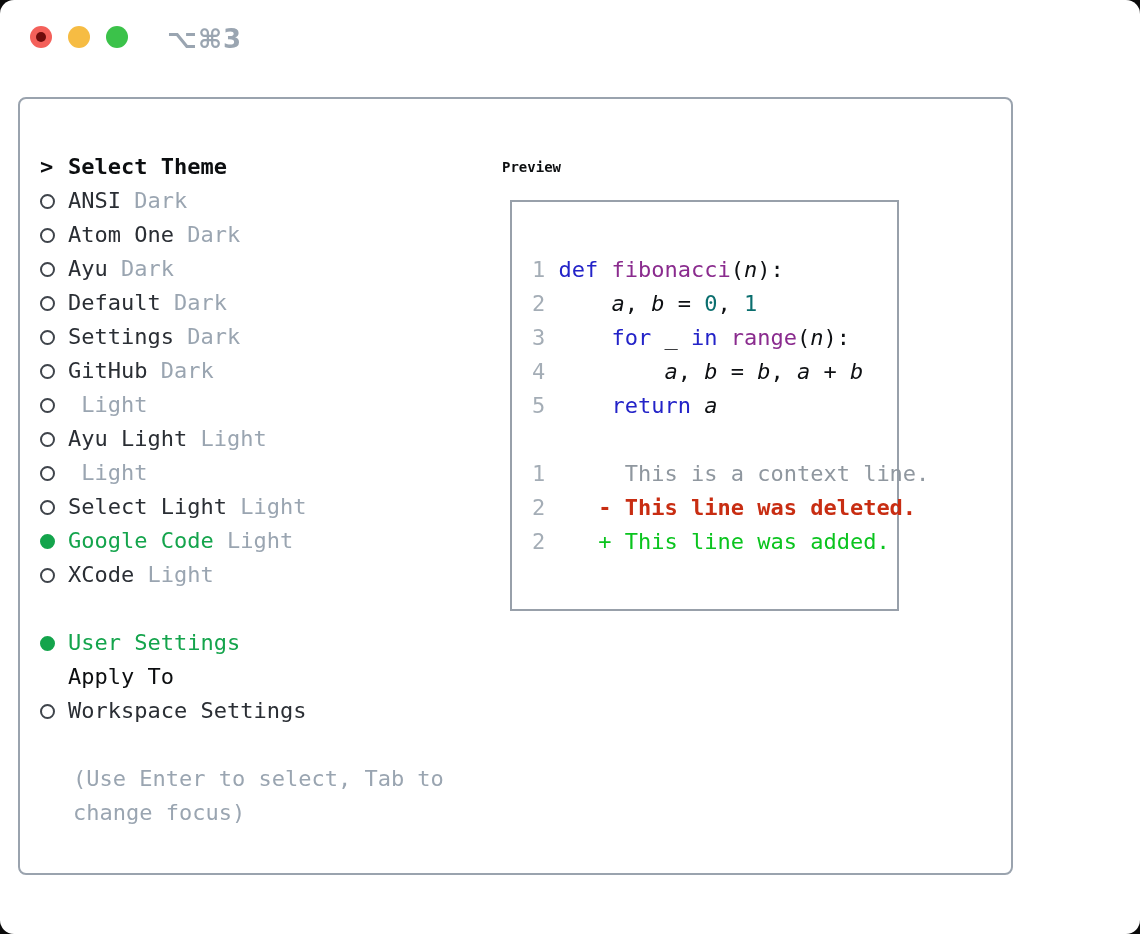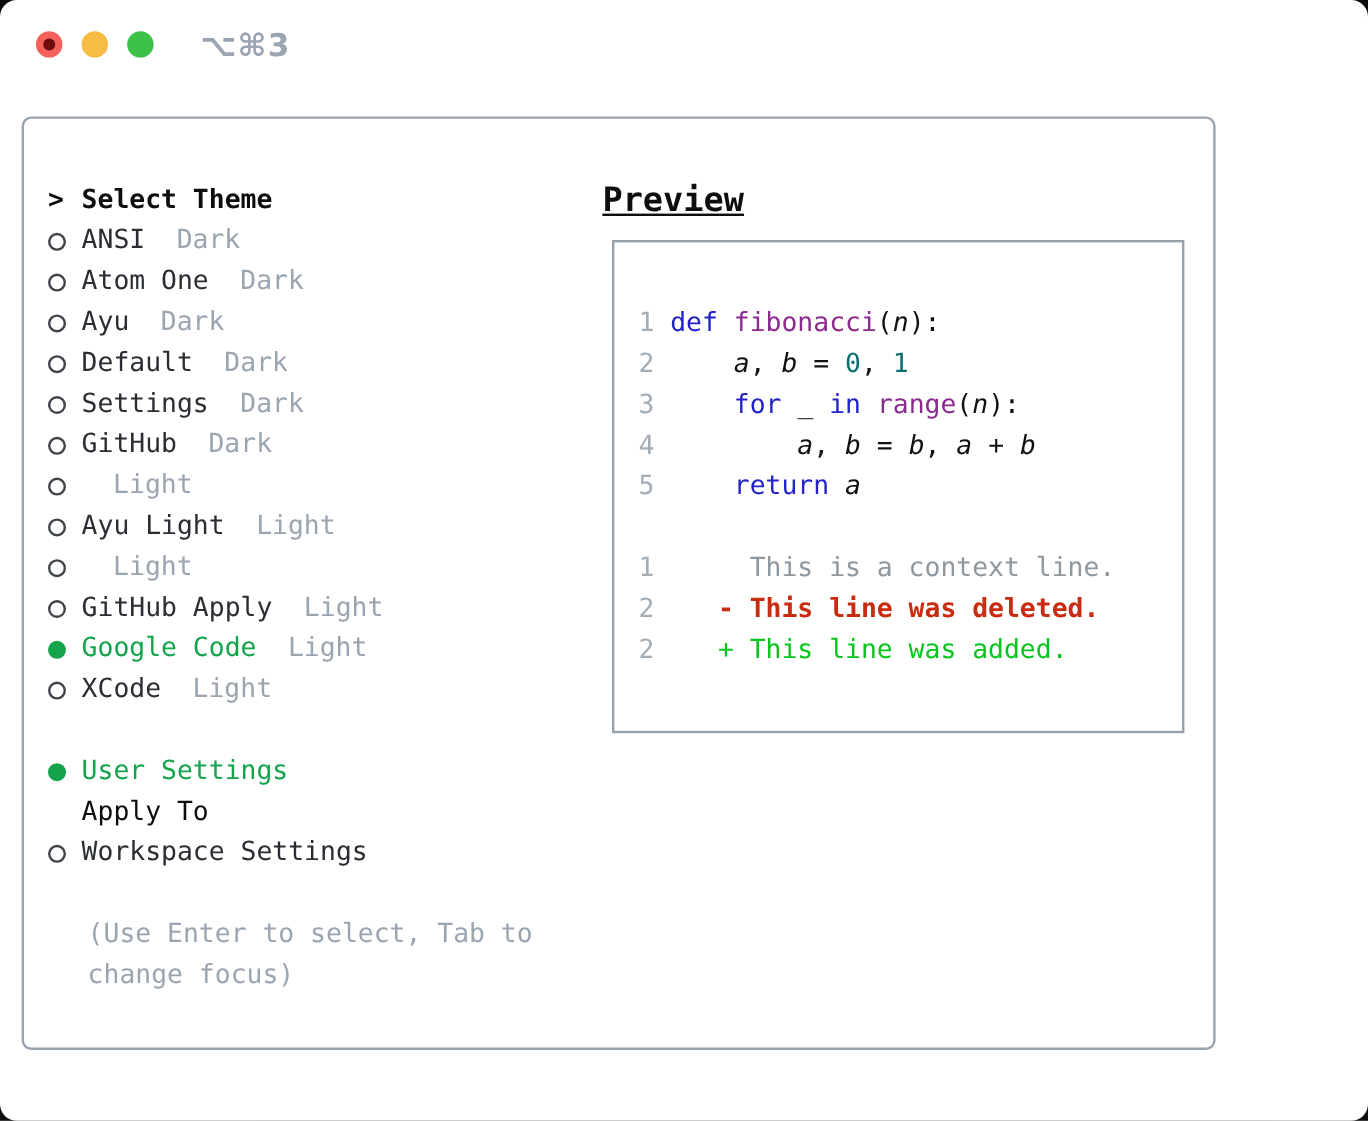--- a/index.html
+++ b/index.html
@@ -35,38 +35,38 @@
   .mono-row { height:34px; line-height:34px; font-size:22px; display:flex; align-items:center; }
   .bullet-slot { width:28px; flex:0 0 28px; display:flex; align-items:center; }
   .cursor-char { font-weight:700; color:var(--ink-strong); font-size:22px; }
   .radio {
     width:15px; height:15px; border-radius:50%;
     border:2px solid var(--radio-ring); background:transparent;
   }
   .radio.on { border-color:var(--green-sel); background:var(--green-sel); }
   .item-name { color:var(--ink); white-space:pre; }
   .item-name.selected { color:var(--green-sel); }
-  .item-variant { color:var(--gray); white-space:pre;margin-left:13px; }
+  .item-variant { color:var(--gray); white-space:pre; }
   .section-title { font-weight:700; color:var(--ink-strong); white-space:pre; }
   .plain-title { color:var(--ink-strong); white-space:pre; }
 
   #theme-list { position:absolute; left:20px; top:51px; }
   #apply-block { position:absolute; left:20px; top:527px; }
   #hint {
     position:absolute; left:20px; top:663px; width:430px;
     font-size:22px; line-height:34px; color:var(--gray); white-space:pre-wrap;margin-left:33px;
   }
 
   
   #preview-title {
     position:absolute; left:482px; top:51px;
-    font-size:28px; line-height:34px; font-weight:700; color:var(--ink-strong);text-decoration:underline;
+    font-size:14px; line-height:34px; font-weight:700; color:var(--ink-strong);
   }
   #preview-box {
-    position:absolute; left:490px; top:101px; width:477px; height:411px;
+    position:absolute; left:490px; top:101px; width:389px; height:411px;
     border:2px solid var(--preview-border); background:#fff;
   }
   #code {
     position:absolute; left:20px; top:51px;
     font-size:22px; line-height:34px; white-space:pre;
   }
   .code-row { height:34px; }
   .ln { color:var(--line-num); }
   .tok-kw { color:var(--kw); }
   .tok-fn { color:var(--fn); }
@@ -157,21 +157,21 @@
         <div class="mono-row">
           <span class="bullet-slot">
             <span class="radio"></span>
           </span>
           <span class="item-variant"> Light</span>
         </div>
         <div class="mono-row">
           <span class="bullet-slot">
             <span class="radio"></span>
           </span>
-          <span class="item-name">GitHub Apply</span>
+          <span class="item-name">Select Light</span>
           <span class="item-variant"> Light</span>
         </div>
         <div class="mono-row">
           <span class="bullet-slot">
             <span class="radio on"></span>
           </span>
           <span class="item-name selected">Google Code</span>
           <span class="item-variant"> Light</span>
         </div>
         <div class="mono-row">

